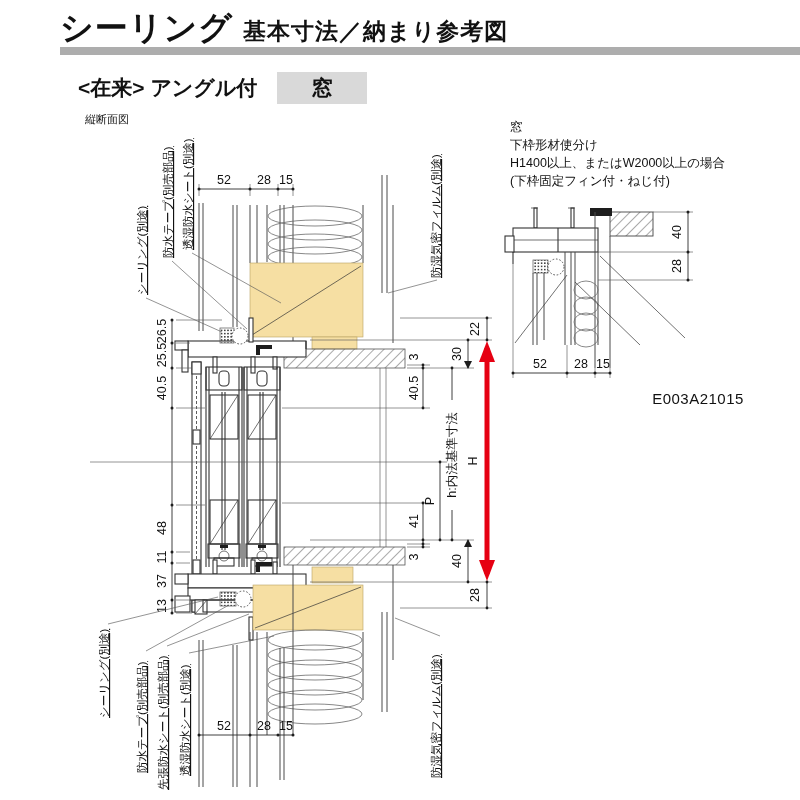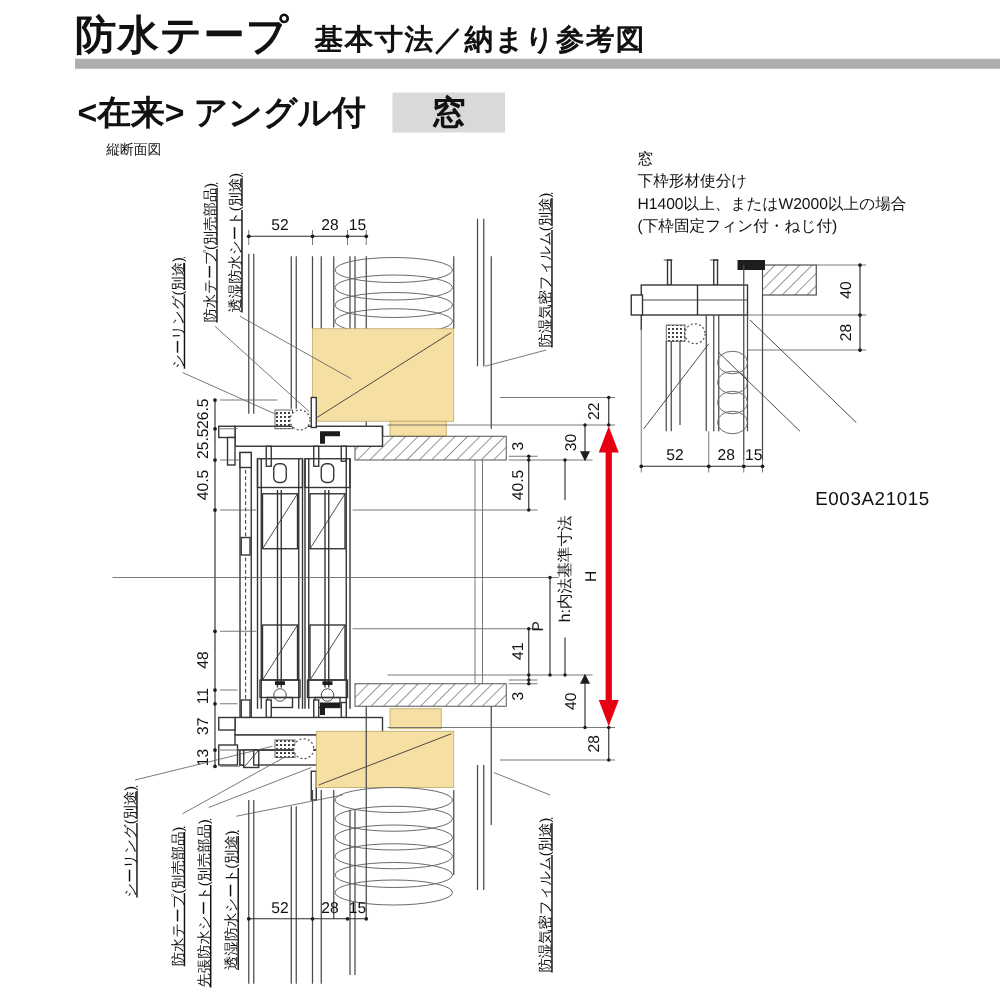--- a/index.html
+++ b/index.html
@@ -1,22 +1,22 @@
 <!DOCTYPE html>
 <html><head>
 <meta charset="utf-8">
 <style>
   html,body{margin:0;padding:0;background:#fff;}
   #page{position:relative;width:800px;height:800px;background:#fff;overflow:hidden;
         font-family:"Liberation Sans","DejaVu Sans",sans-serif;color:#111;}
   .hdr{position:absolute;left:60px;top:6px;white-space:nowrap;}
   .t1{font-size:33px;font-weight:bold;letter-spacing:1px;}
-  .t2{font-size:23px;font-weight:bold;margin-left:20px;letter-spacing:1px;}
+  .t2{font-size:23px;font-weight:bold;margin-left:10px;letter-spacing:1px;}
   .bar{position:absolute;left:60px;top:47px;width:740px;height:8px;background:#adadad;}
-  .subrow{position:absolute;left:62px;top:72px;font-size:27px;font-weight:600;white-space:nowrap;}
+  .subrow{position:absolute;left:78px;top:72px;font-size:21px;font-weight:600;white-space:nowrap;}
   .wbox{display:inline-block;width:90px;height:32px;line-height:32px;text-align:center;
         background:#d9d9d9;margin-left:14px;font-weight:bold;}
   .seclabel{position:absolute;left:85px;top:112px;font-size:11px;}
   svg{position:absolute;left:0;top:0;}
   .w{stroke:#4a4a4a;stroke-width:1;fill:none;}
   .ext{stroke:#5a5a5a;stroke-width:.65;fill:none;}
   .dim{stroke:#2b2b2b;stroke-width:.9;fill:none;}
   .fr{fill:#fff;stroke:#333;stroke-width:1.1;}
   .frt{fill:none;stroke:#333;stroke-width:1.1;}
   .thin{fill:none;stroke:#333;stroke-width:.7;}
@@ -31,21 +31,21 @@
   .note{font-size:12.5px;fill:#111;}
   .red{stroke:#e60012;stroke-width:5;}
   .redf{fill:#e60012;stroke:none;}
 </style>
 </head>
 <body>
 
 <div id="page">
 
   <div class="hdr">
-    <span class="t1">防水テープ</span><span class="t2">基本寸法／納まり参考図</span>
+    <span class="t1">シーリング</span><span class="t2">基本寸法／納まり参考図</span>
   </div>
   <div class="bar"></div>
 
   <div class="subrow">
     <span>&lt;在来&gt;</span>
     <span>アングル付</span>
     <span class="wbox">窓</span>
   </div>
 
   <div class="seclabel">縦断面図</div>

